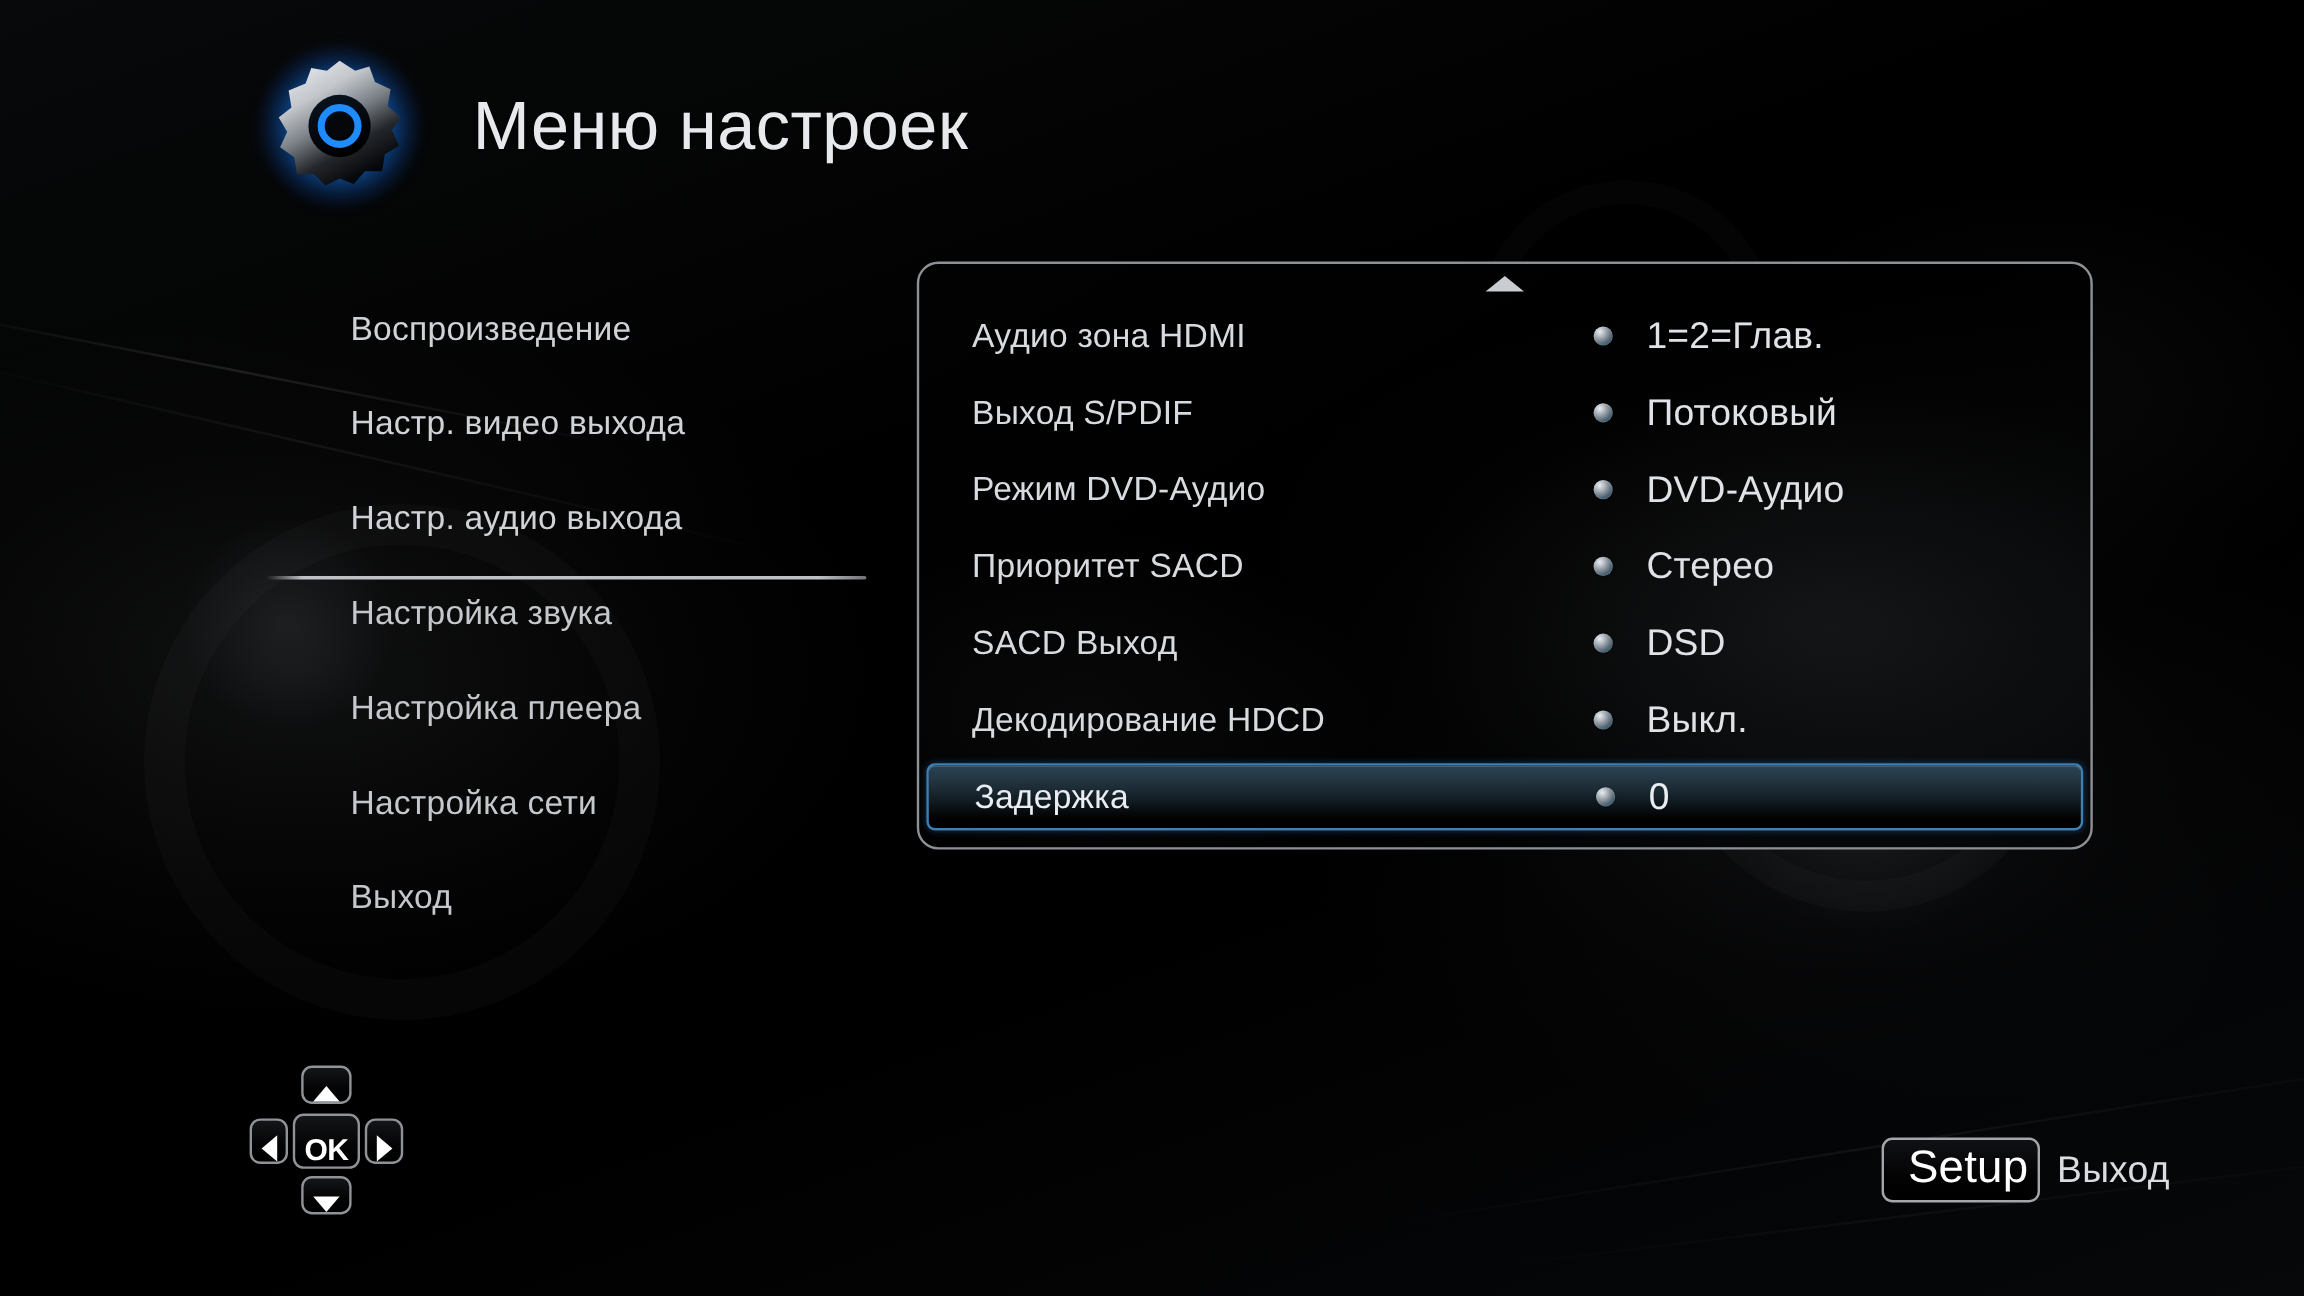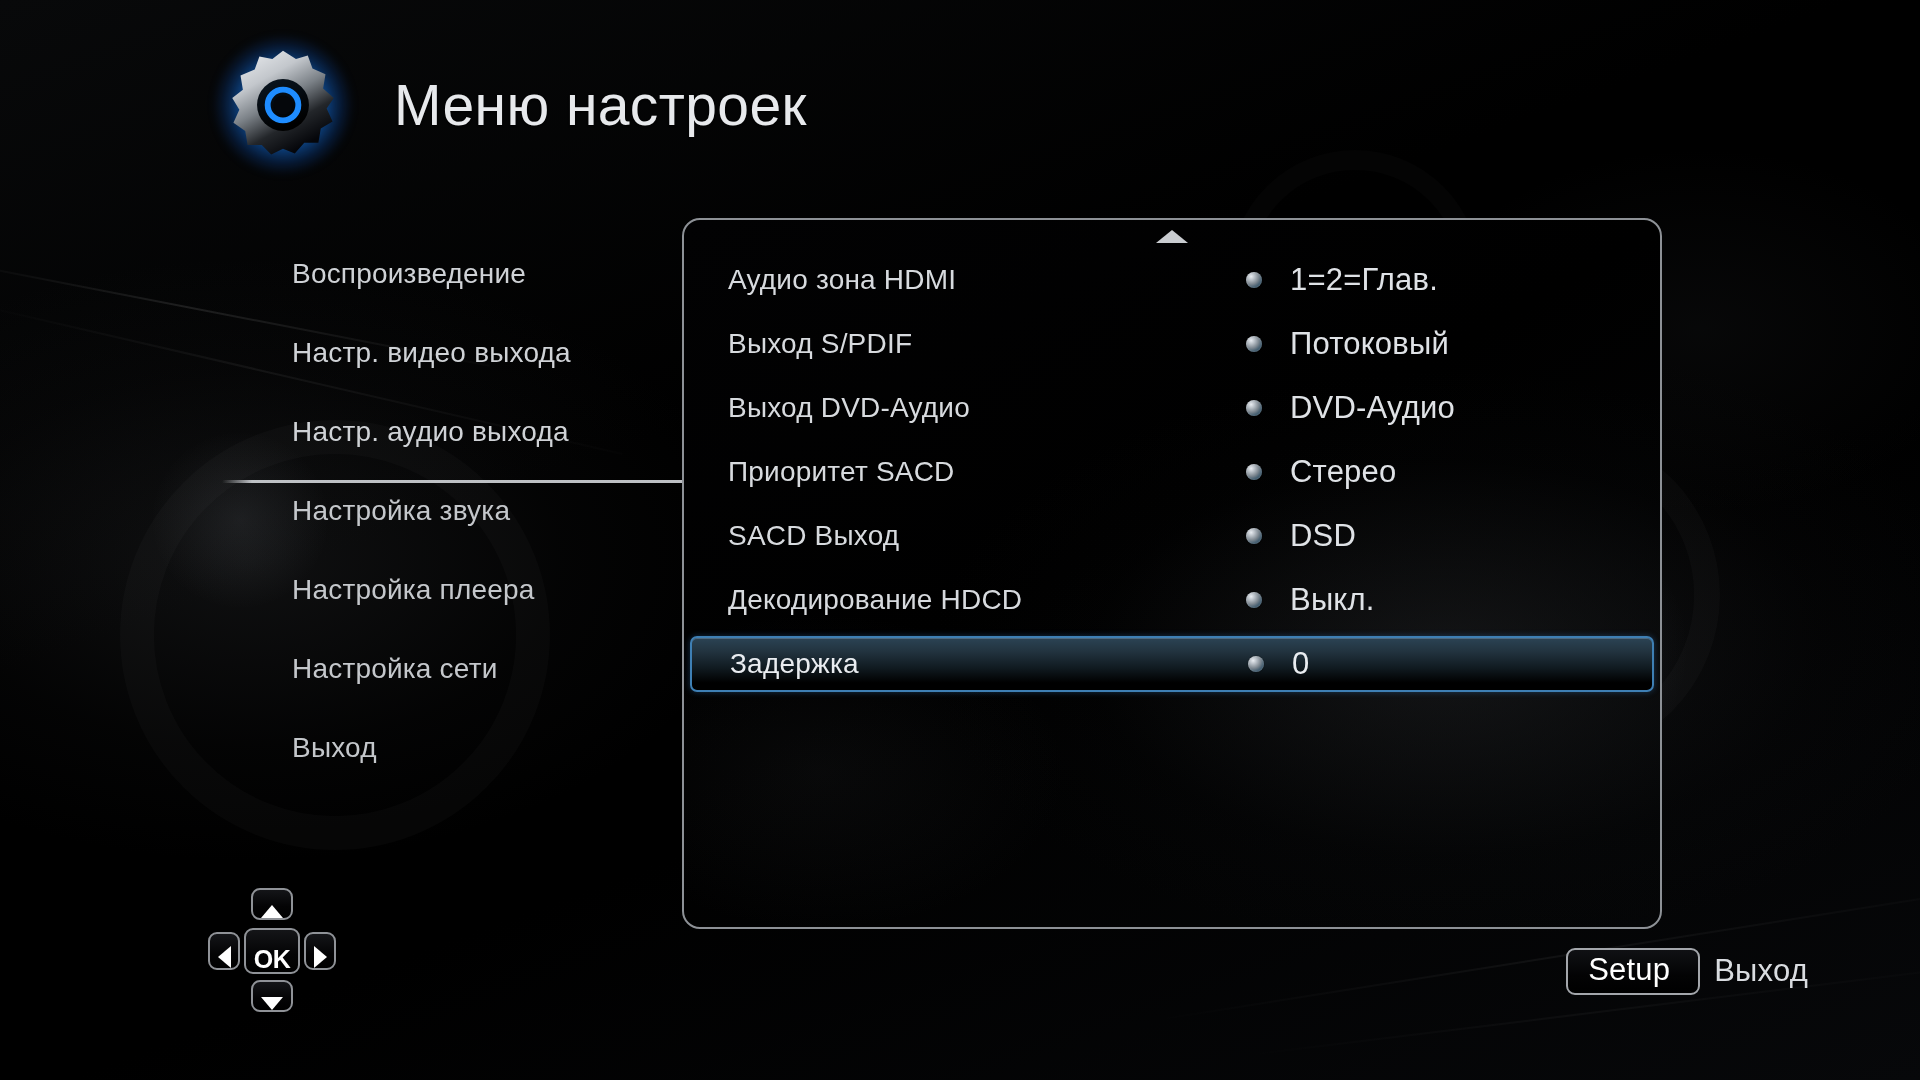--- a/index.html
+++ b/index.html
@@ -92,22 +92,22 @@
   .nav-item.muted { color: #c4c7cb; }
   #nav-separator {
     position: absolute; left: 0px; top: 222px;
     width: 500px; height: 3px;
     background: linear-gradient(90deg, rgba(205,208,212,0.0) 0%, rgba(205,208,212,0.92) 6%, rgba(205,208,212,0.92) 92%, rgba(205,208,212,0.55) 100%);
     border-radius: 2px;
   }
 
   
   #panel {
-    position: absolute; left: 682px; top: 218px;
-    width: 980px; height: 711px;
+    position: absolute; left: 764px; top: 218px;
+    width: 980px; height: 490px;
     border: 2px solid #8d9196;
     border-radius: 18px;
     background:
       radial-gradient(ellipse 680px 380px at 78% 62%, rgba(96,100,106,0.19) 0%, rgba(30,32,35,0.05) 52%, rgba(0,0,0,0) 76%),
       radial-gradient(ellipse 340px 220px at 14% 78%, rgba(80,84,90,0.10) 0%, rgba(0,0,0,0) 72%),
       linear-gradient(150deg, #020203 0%, #000000 45%, #050607 100%);
     overflow: hidden;
   }
   #scroll-up-indicator {
     position: absolute; left: 50%; top: 10px; margin-left: -16px;
@@ -170,24 +170,24 @@
   .tri.t-right { border-top: 11px solid transparent; border-bottom: 11px solid transparent; border-left: 13px solid #fff; }
 
   
   #exit-hint {
     position: absolute; right: 112px; top: 948px;
     display: flex; align-items: center; gap: 14px;
   }
   #setup-key {
     border: 2px solid #a3a6ab;
     border-radius: 9px;
-    padding: 4px 28px 6px 20px;
+    padding: 4px 8px 6px 20px;
     background: linear-gradient(180deg, #101114 0%, #030304 60%, #000000 100%);
     color: #ffffff;
-    font-size: 31px;
+    font-size: 38px;
     letter-spacing: .2px;
     line-height: 1.05;
   }
   #exit-label { color: #d9dce0; font-size: 31px; letter-spacing: .2px; }
 </style>
 </head>
 <body>
 
 <div id="screen">
 
@@ -264,21 +264,21 @@
         <span class="opt-value">1=2=Глав.</span>
       </div>
 
       <div class="opt-row" style="margin-top:8px">
         <span class="opt-label">Выход S/PDIF</span>
         <span class="radio-dot"></span>
         <span class="opt-value">Потоковый</span>
       </div>
 
       <div class="opt-row" style="margin-top:8px">
-        <span class="opt-label">Выход DVD-Аудио</span>
+        <span class="opt-label">Режим DVD-Аудио</span>
         <span class="radio-dot"></span>
         <span class="opt-value">DVD-Аудио</span>
       </div>
 
       <div class="opt-row" style="margin-top:8px">
         <span class="opt-label">Приоритет SACD</span>
         <span class="radio-dot"></span>
         <span class="opt-value">Стерео</span>
       </div>
 

